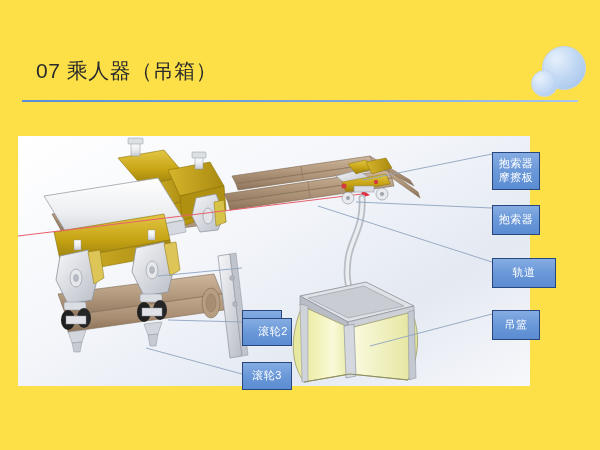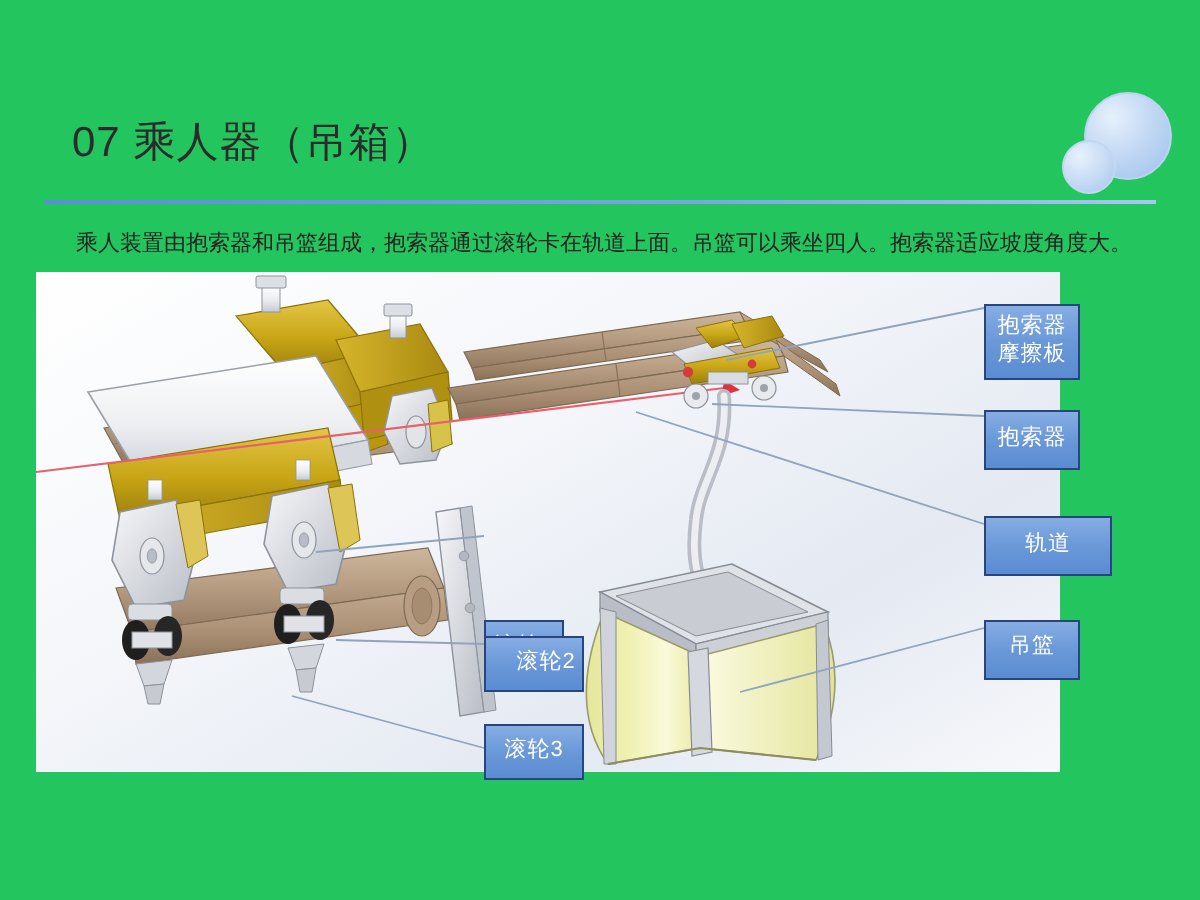--- a/index.html
+++ b/index.html
@@ -3,21 +3,21 @@
 <meta charset="utf-8">
 <style>
   html,body{margin:0;padding:0;}
   body{
     width:600px;height:450px;
     background:#ffffff;
     font-family:"Liberation Sans","DejaVu Sans",sans-serif;
     overflow:hidden;
     position:relative;
   }
-  .slide{position:absolute;inset:0;width:600px;height:450px;background:#22c55e;}
+  .slide{position:absolute;inset:0;width:600px;height:450px;background:#fde047;}
 
   
   .deco-circles{position:absolute;right:6px;top:42px;width:70px;height:62px;}
   .circ{position:absolute;border-radius:50%;}
   .circ-big{
     width:42px;height:42px;right:8px;top:4px;
     background:radial-gradient(circle at 32% 28%, #e6f0fb 0%, #c3d9f4 45%, #9dbfea 100%);
     border:1px solid #bcd3ef;
   }
   .circ-small{
@@ -70,21 +70,20 @@
 <div class="slide">
 
   <div class="deco-circles">
     <div class="circ circ-big"></div>
     <div class="circ circ-small"></div>
   </div>
 
   <div class="page-title">07 乘人器（吊箱）</div>
   <div class="title-rule"></div>
 
-  <div class="body-text">乘人装置由抱索器和吊篮组成，抱索器通过滚轮卡在轨道上面。吊篮可以乘坐四人。抱索器适应坡度角度大。</div>
 
   <div class="figure">
     <div class="fig-bg"></div>
 
     <svg class="fig-svg" width="512" height="250" viewBox="0 0 512 250">
       <defs>
         <linearGradient id="railG" x1="0" y1="0" x2="0" y2="1">
           <stop offset="0%" stop-color="#cdb79c"></stop>
           <stop offset="45%" stop-color="#b79d82"></stop>
           <stop offset="100%" stop-color="#93795f"></stop>
@@ -295,21 +294,21 @@
   </div>
 
   <div class="label" style="left:492px;top:205px;width:48px;height:30px;">
     <span>抱索器</span>
   </div>
 
   <div class="label" style="left:492px;top:258px;width:64px;height:30px;">
     <span>轨道</span>
   </div>
 
-  <div class="label" style="left:492px;top:310px;width:48px;height:30px;font-family:Liberation Mono, monospace;">
+  <div class="label" style="left:492px;top:310px;width:48px;height:30px;">
     <span>吊篮</span>
   </div>
 
   <div class="label" style="left:242px;top:270px;width:40px;height:28px;margin-top:40px;">
     <span>滚轮1</span>
   </div>
 
   <div class="label" style="left:242px;top:318px;width:50px;height:28px;padding-left:12px;">
     <span>滚轮2</span>
   </div>

